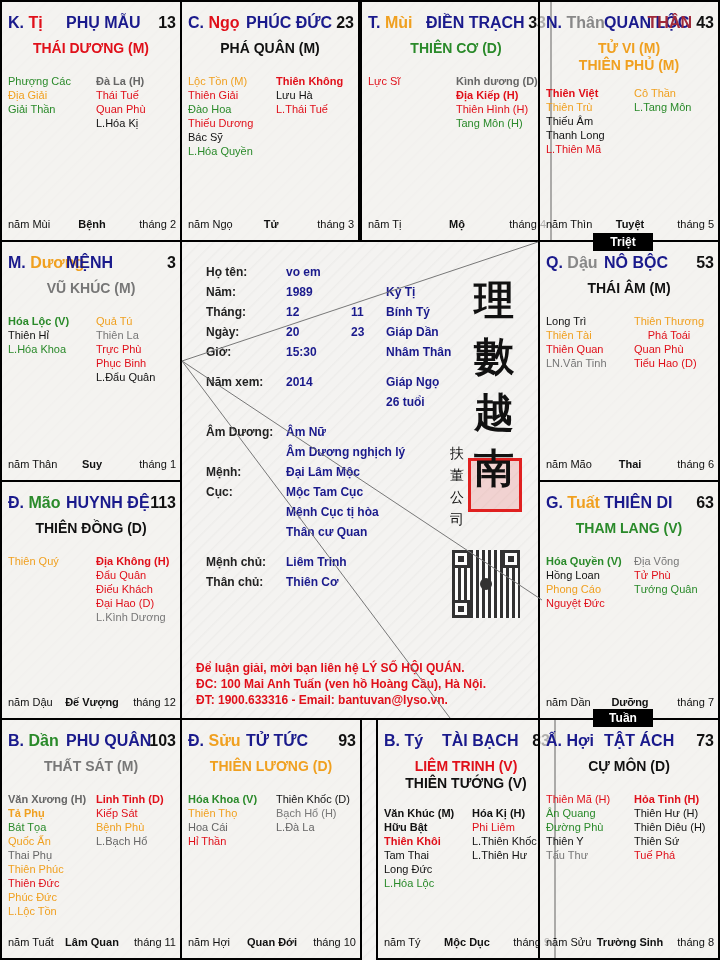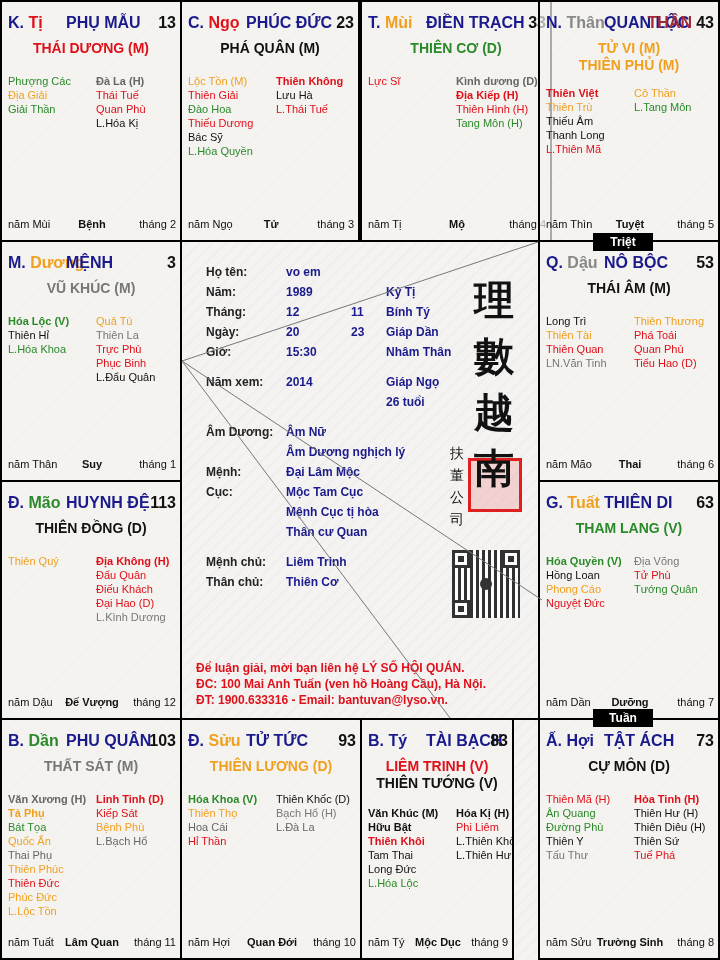--- a/index.html
+++ b/index.html
@@ -200,21 +200,21 @@
       </div>
       <div class="stars">
         <div class="col l">
           <div style="color: rgb(17, 17, 17);">Long Trì</div>
           <div style="color: rgb(240, 160, 32);">Thiên Tài</div>
           <div style="color: rgb(224, 16, 26);">Thiên Quan</div>
           <div style="color: rgb(119, 119, 119);">LN.Văn Tinh</div>
         </div>
         <div class="col r">
           <div style="color: rgb(240, 160, 32);">Thiên Thương</div>
-          <div style="color: rgb(224, 16, 26);">Phá Toái</div>
+          <div style="color: rgb(224, 16, 26); text-align: center;">Phá Toái</div>
           <div style="color: rgb(224, 16, 26);">Quan Phù</div>
           <div style="color: rgb(224, 16, 26);">Tiểu Hao (D)</div>
         </div>
       </div>
       <div class="ftr">
         <span class="st">Thai</span>
         <span class="y">năm Mão</span>
         <span class="m">tháng 6</span>
       </div>
     </div>
@@ -328,21 +328,21 @@
           <div style="color: rgb(119, 119, 119);">Bạch Hổ (H)</div>
           <div style="color: rgb(102, 102, 102);">L.Đà La</div>
         </div>
       </div>
       <div class="ftr">
         <span class="st">Quan Đới</span>
         <span class="y">năm Hợi</span>
         <span class="m">tháng 10</span>
       </div>
     </div>
-  <div class="palace" style="left:360px;top:718px;width:154px;height:242px">
+  <div class="palace" style="left:376px;top:718px;width:180px;height:242px">
       <div class="hdr">
         <span class="can">B. <span style="color: rgb(26, 26, 140);">Tý</span></span>
         <span class="name">TÀI BẠCH</span>
         <span class="num">83</span>
       </div>
       <div class="main">
         <div style="color: rgb(224, 16, 26);">LIÊM TRINH (V)</div>
         <div style="color: rgb(17, 17, 17);">THIÊN TƯỚNG (V)</div>
       </div>
       <div class="stars" style="top: 86px;">

